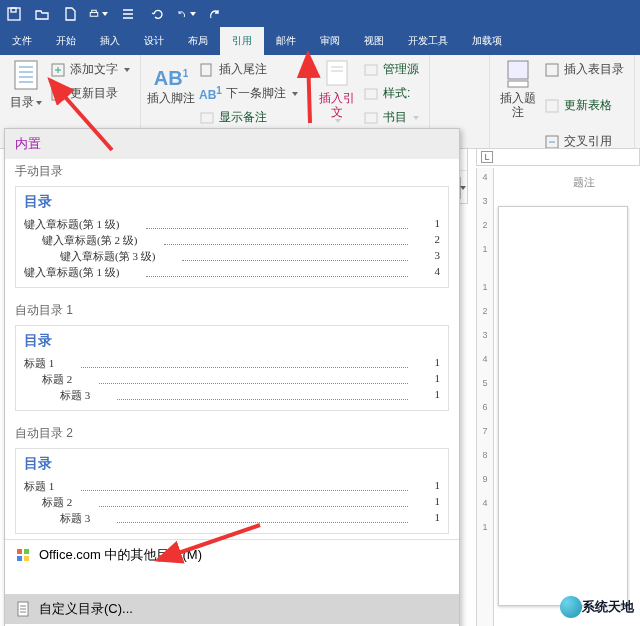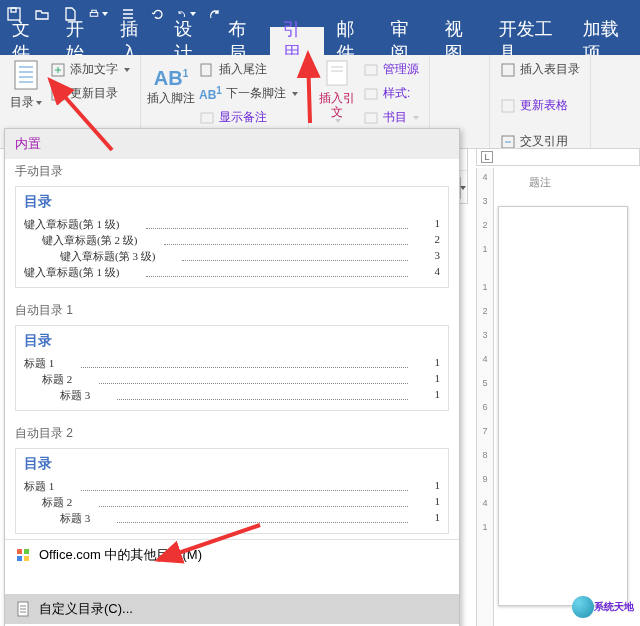--- a/index.html
+++ b/index.html
@@ -1,29 +1,29 @@
 <!DOCTYPE html>
 <html><head>
 <meta charset="utf-8">
 <style>
   * { box-sizing: border-box; margin: 0; padding: 0; }
   body { width: 640px; height: 626px; font-family: "Microsoft YaHei", SimSun, sans-serif; font-size: 12px; background: #fff; overflow: hidden; position: relative; }
   .titlebar { height: 27px; background: #2b579a; display: flex; align-items: center; padding: 0 4px; gap: 8px; }
   .titlebar .tbtn { display: inline-flex; align-items: center; justify-content: center; width: 20px; height: 20px; color: #fff; }
   .titlebar svg { stroke: #fff; fill: none; }
   .tabbar { height: 28px; background: #2b579a; display: flex; align-items: stretch; }
-  .tab { padding: 0 12px; display: flex; align-items: center; color: #fff; font-size: 18px; cursor: pointer; }
-  .tab.active { background: #f3f3f3; color: #8b5cf6; }
+  .tab { padding: 0 12px; display: flex; align-items: center; color: #fff; font-size: 10px; cursor: pointer; }
+  .tab.active { background: #f3f3f3; color: #0f766e; }
   .ribbon { height: 94px; background: #f3f3f3; border-bottom: 1px solid #d4d4d4; display: flex; position: relative; }
   .grp { border-right: 1px solid #e1e1e1; padding: 2px 6px 0 6px; height: 94px; display: flex; }
   .bigbtn { display: flex; flex-direction: column; align-items: center; justify-content: flex-start; width: 40px; padding-top: 2px; color: #444; }
   .bigbtn .biglabel { font-size: 12px; text-align: center; line-height: 14px; margin-top: 2px; }
   .stack { display: flex; flex-direction: column; gap: 3px; padding-top: 2px; }
   .smallbtn { display: flex; align-items: center; gap: 4px; padding: 2px 4px; color: #444; white-space: nowrap; }
-  .smallbtn.disabled { color: #6d28d9; }
+  .smallbtn.disabled { color: #14532d; }
   .dropdown { position: absolute; left: 4px; top: 128px; width: 456px; background: #fff; border: 1px solid #c6c6c6; box-shadow: 2px 2px 6px rgba(0,0,0,0.25); z-index: 50; }
   .dd-header { background: #ededed; padding: 6px 10px; font-size: 13px; font-weight: normal; color: #a21caf; }
   .dd-body { max-height: 380px; overflow: hidden; }
   .dd-section { padding: 4px 10px; font-size: 12px; color: #666; }
   .dd-preview { border: 1px solid #e0e0e0; margin: 2px 10px 10px 10px; padding: 6px 8px; font-family: SimSun, serif; font-size: 12px; color: #333; }
   .dd-preview .ptitle { font-size: 14px; color: #4472c4; margin-bottom: 6px; font-weight: bold; }
   .tocline { display: flex; white-space: nowrap; margin: 1px 0; font-size: 11px; gap: 24px; }
   .tocline .dots { flex: 1; border-bottom: 1px dotted #888; margin: 0 3px 3px 3px; }
   .tocline.l2 { padding-left: 18px; }
   .tocline.l3 { padding-left: 36px; }
@@ -33,21 +33,21 @@
   .dd-item .iconbox { width: 16px; height: 16px; display: inline-flex; align-items: center; justify-content: center; }
   .sidepane { position: absolute; right: 172px; top: 148px; width: 55px; height: 56px; border: 1px solid #d4d4d4; background: #fff; }
   .sidepane .sphdr { height: 22px; border-bottom: 1px solid #e8e8e8; display: flex; justify-content: flex-end; align-items: center; gap: 6px; padding: 0 6px; color: #666; }
   .sidepane .spsearch { margin: 6px; height: 22px; border: 1px solid #c0c0c0; display: flex; align-items: center; padding: 0 4px; }
   .sidepane .spsearch input { border: none; outline: none; width: 18px; font-size: 12px; }
   .ruler-h { position: absolute; left: 476px; top: 148px; height: 18px; width: 164px; background: #fff; border: 1px solid #d4d4d4; }
   .ruler-h .tab-l { position: absolute; left: 4px; top: 2px; width: 12px; height: 12px; border: 1px solid #999; font-size: 9px; display:flex; align-items:center; justify-content:center; color:#666;}
   .ruler-v { position: absolute; left: 476px; top: 168px; width: 18px; height: 458px; background: #f9f9f9; border-left: 1px solid #d4d4d4; border-right: 1px solid #d4d4d4; display: flex; flex-direction: column; align-items: center; font-size: 9px; color: #888; padding-top: 4px; gap: 14px; }
   .page { position: absolute; left: 498px; top: 206px; width: 130px; height: 400px; background: #fff; border: 1px solid #ccc; box-shadow: 0 1px 3px rgba(0,0,0,0.2); }
   .arrow { position: absolute; pointer-events: none; z-index: 60; }
-  .watermark { position: absolute; right: 6px; bottom: 8px; display: flex; align-items: center; font-size: 10px; font-weight: bold; color: #6d28d9; z-index: 70; }
+  .watermark { position: absolute; right: 6px; bottom: 8px; display: flex; align-items: center; font-size: 13px; font-weight: bold; color: #0f172a; z-index: 70; }
   .watermark .globe { width: 22px; height: 22px; border-radius: 50%; background: radial-gradient(circle at 30% 30%, #6dd5ed, #2193b0); position: relative; }
   .tri { width:0;height:0;border-left:3px solid transparent;border-right:3px solid transparent;border-top:4px solid #666;display:inline-block;margin-left:2px;vertical-align:middle;}
   .icon16 { width:16px; height:16px; }
   .caption-grp { display:flex; flex-direction:column; padding-top:2px; min-width:80px;gap:15px;}
 </style>
 </head>
 <body>
 
 <div class="titlebar">
   <span class="tbtn">
@@ -193,20 +193,27 @@
           </svg>
           <span>书目</span>
           <span class="tri" style="border-top-color:#ccc"></span>
         </div>
     </div>
   </div>
 
   <div class="grp" style="width:60px"></div>
 
   <div class="grp">
+    <div class="bigbtn" style="width:44px">
+      <svg width="26" height="30" viewBox="0 0 26 30">
+          <rect x="3" y="2" width="20" height="18" fill="#eef" stroke="#888"></rect>
+          <rect x="3" y="22" width="20" height="6" fill="#fff" stroke="#888"></rect>
+        </svg>
+      <div class="biglabel">插入题注</div>
+    </div>
     <div class="caption-grp">
       <div class="smallbtn">
           <svg class="icon16" viewBox="0 0 16 16">
             <rect x="2" y="2" width="12" height="12" fill="none" stroke="#888"></rect>
           </svg>
           <span>插入表目录</span>
         </div>
       <div class="smallbtn disabled">
           <svg class="icon16" viewBox="0 0 16 16">
             <rect x="2" y="2" width="12" height="12" fill="none" stroke="#ccc"></rect>

